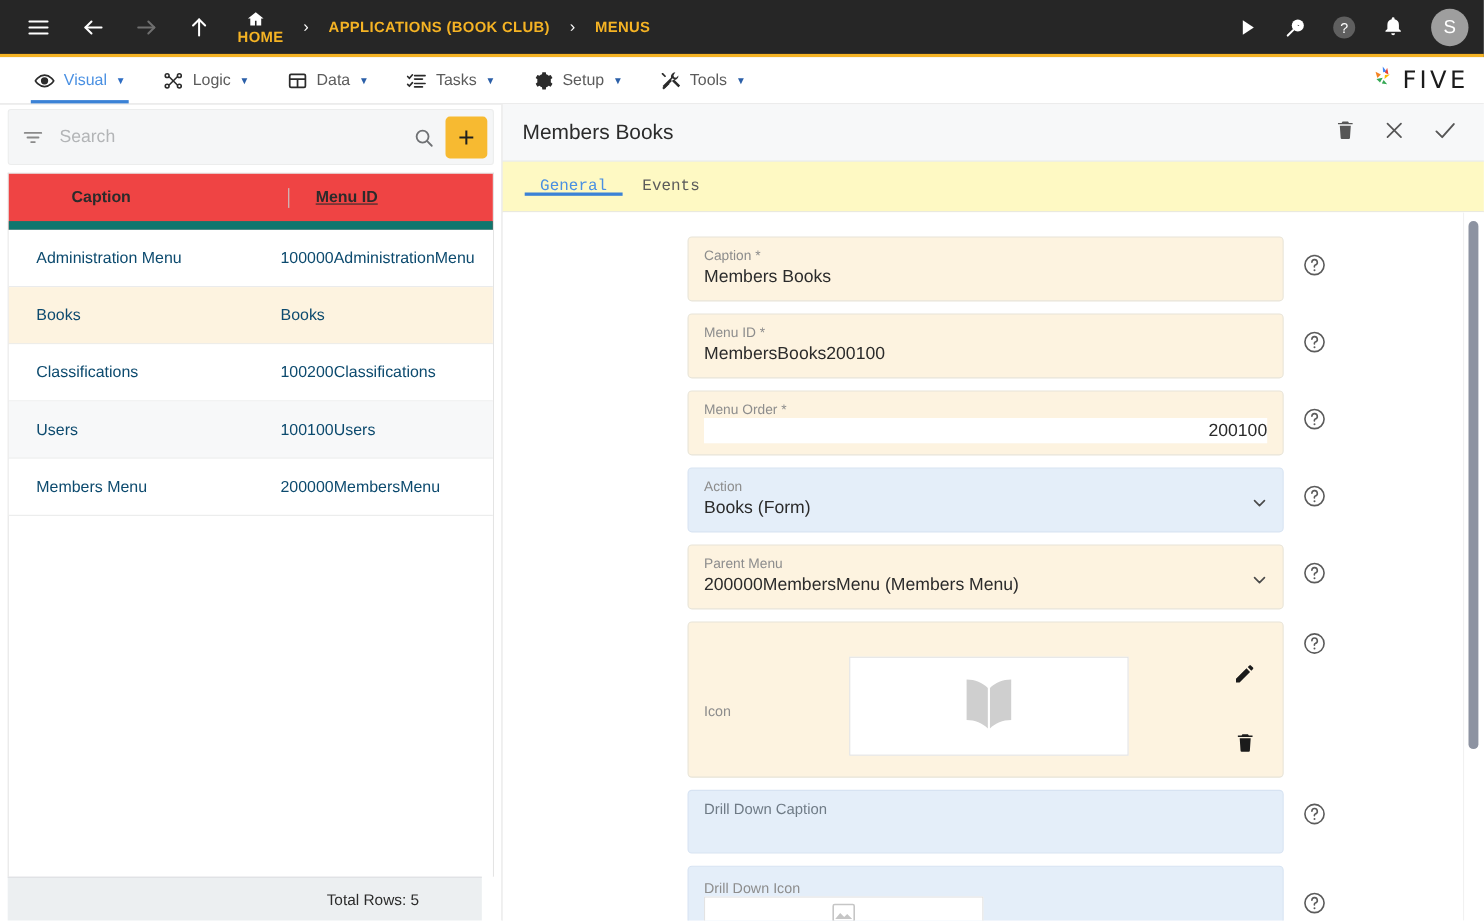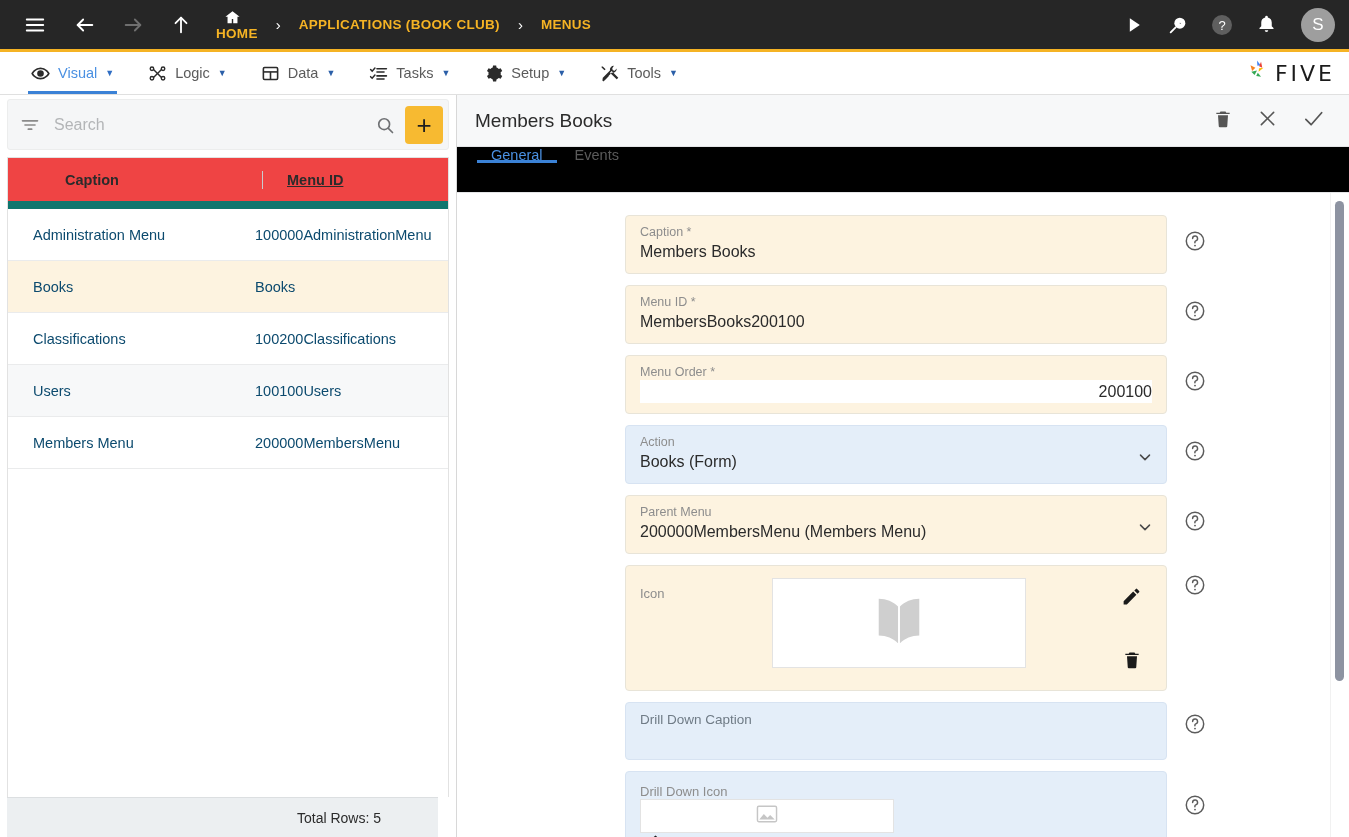--- a/index.html
+++ b/index.html
@@ -240,25 +240,26 @@
   }
   .rtitle { font-size: 19px; color: #2b2b2b; }
   .rhead-actions {
     margin-left: auto;
     display: flex; align-items: center; gap: 24px;
     color: #565656;
   }
   .tabs {
     height: 46px;
     display: flex;
-    align-items: flex-start;
+    align-items: center;
     padding-left: 18px;
     border-bottom: 1px solid #e4e5e7;
-    background: #000000;
+    background: #fef9c3;
     flex: 0 0 auto;
+    font-family: Liberation Mono, monospace;
   }
   .tab {
     display: flex; align-items: center;
     padding: 0 16px;
     font-size: 14.5px;
     color: #5b5b5b;
     position: relative;
   }
   .tab.active { color: #4a90e2; }
   .tab.active::after {
@@ -313,22 +314,22 @@
   }
   .chev {
     position: absolute;
     right: 12px; top: 50%; margin-top: -7px;
     color: #4a4a4a;
   }
 
   
   .field.iconfield {
     display: flex;
-    align-items: flex-start;
-    padding: 16px 14px 16px 14px;
+    align-items: center;
+    padding: 32px 14px 16px 14px;
     min-height: 102px;
   }
   .iconfield-label { width: 132px; font-size: 13px; color: #8d8d8d; padding-top: 4px; }
   .icon-preview {
     width: 254px; height: 90px;
     background: #ffffff;
     border: 1px solid #e3e3e3;
     display: flex; align-items: center; justify-content: center;
     margin-top: -4px;
   }

